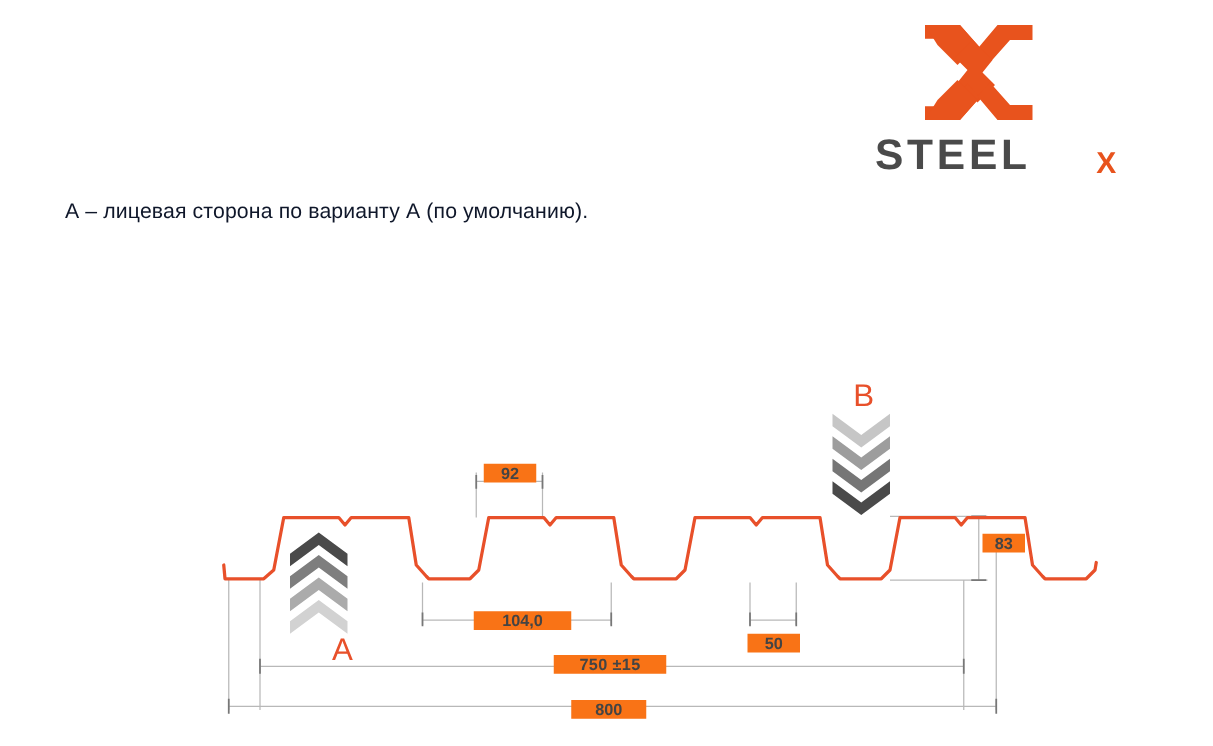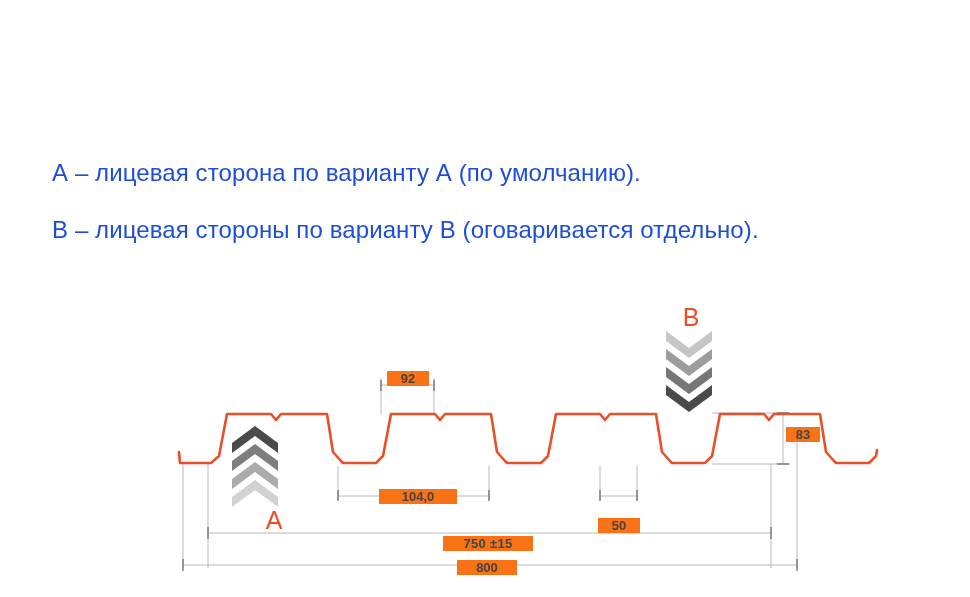--- a/index.html
+++ b/index.html
@@ -38,22 +38,22 @@
     left: 0px;
     top: 86px;
     width: 215px;
     height: 40px;
   }
 
   
   .legend-line {
     position: absolute;
     left: 52px;
-    color: #1d4ed8;
-    font-size: 24px;
+    color: #0f172a;
+    font-size: 17px;
     font-weight: 400;
     letter-spacing: 0.1px;
     white-space: nowrap;
   }
   #legend-a { top: 159px; }
   #legend-b { top: 216px; }
 
   
   #drawing {
     position: absolute;
@@ -81,33 +81,50 @@
     color: #444444;
     font-size: 13px;
     font-weight: bold;
     background: #f97316;
     text-align: center;
     white-space: nowrap;
     padding: 0 4px;
   }
   #dim-92    { left: 387px; top: 371px; width: 34px; }
   #dim-1875  { left: 379px; top: 489px; width: 70px; }
-  #dim-50    { left: 598px; top: 518px; width: 34px; }
-  #dim-750   { left: 443px; top: 536px; width: 82px; letter-spacing: 0.3px;}
+  #dim-50    { left: 598px; top: 507px; width: 34px; }
+  #dim-750   { left: 443px; top: 524px; width: 82px; letter-spacing: 0.3px;}
   #dim-800   { left: 457px; top: 560px; width: 52px; }
   #dim-75    { left: 786px; top: 427px; width: 26px; }
 </style>
 </head>
 <body>
 
 <div id="page">
 
+  <div id="logo-block">
+
+    <svg id="logo-mark" viewBox="0 0 90 80">
+      <path d="M2,2 L30,2 L46,20 L36,31 L20,13 L2,13 Z" fill="#E8531D"></path>
+      <path d="M2,2 L30,2 L44,18 L28,34 L12,18 Z" fill="#E8531D"></path>
+      <path d="M60,2 L88,2 L88,14 L70,14 L54,32 L44,21 Z" fill="#E8531D"></path>
+      <path d="M26,28 L40,14 L56,30 L48,40 L58,50 L44,64 L28,48 L36,38 Z" fill="#E8531D"></path>
+      <path d="M2,78 L30,78 L46,60 L36,49 L20,67 L2,67 Z" fill="#E8531D"></path>
+      <path d="M2,78 L30,78 L44,62 L28,46 L12,62 Z" fill="#E8531D"></path>
+      <path d="M60,78 L88,78 L88,66 L70,66 L54,48 L44,59 Z" fill="#E8531D"></path>
+    </svg>
+
+    <svg id="logo-wordmark" viewBox="0 0 215 40">
+      <text x="0" y="31" font-family="Liberation Sans, sans-serif" font-size="34" font-weight="bold" letter-spacing="3" fill="#4A4A4A">STEEL</text>
+      <text x="177" y="34" font-family="Liberation Sans, sans-serif" font-size="24" font-weight="bold" fill="#E8531D">X</text>
+    </svg>
+
+  </div>
 
   <div class="legend-line" id="legend-a">А – лицевая сторона по варианту А (по умолчанию).</div>
-  <div class="legend-line" id="legend-b">В – лицевая стороны по варианту В (оговаривается отдельно).</div>
 
   <svg id="drawing" viewBox="0 0 970 597">
 
     <g stroke="#B8B8B8" stroke-width="1" fill="none">
 
       <line x1="208" y1="464" x2="208" y2="568"></line>
       <line x1="183" y1="464" x2="183" y2="568"></line>
       <line x1="771" y1="464" x2="771" y2="568"></line>
       <line x1="797" y1="440" x2="797" y2="568"></line>
 

